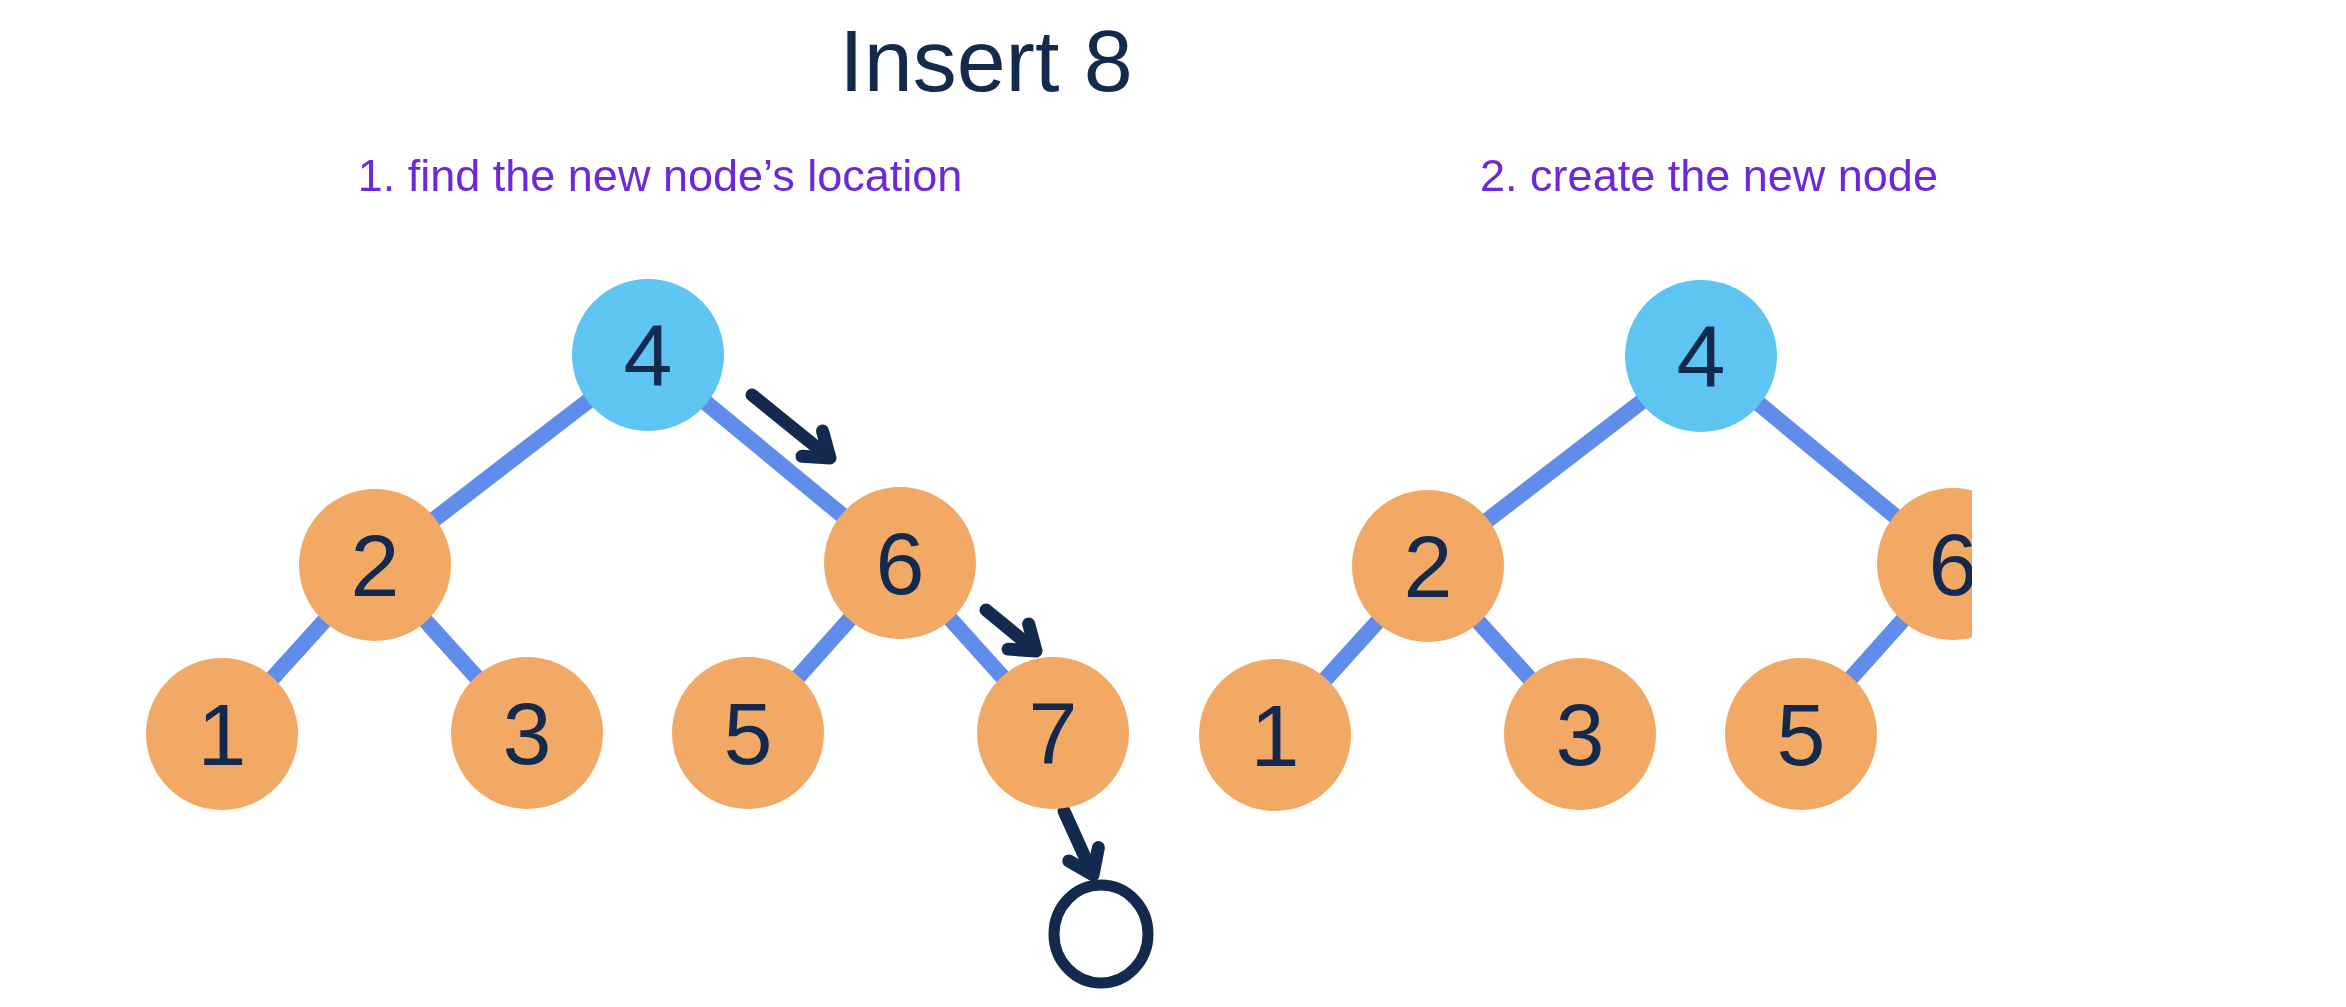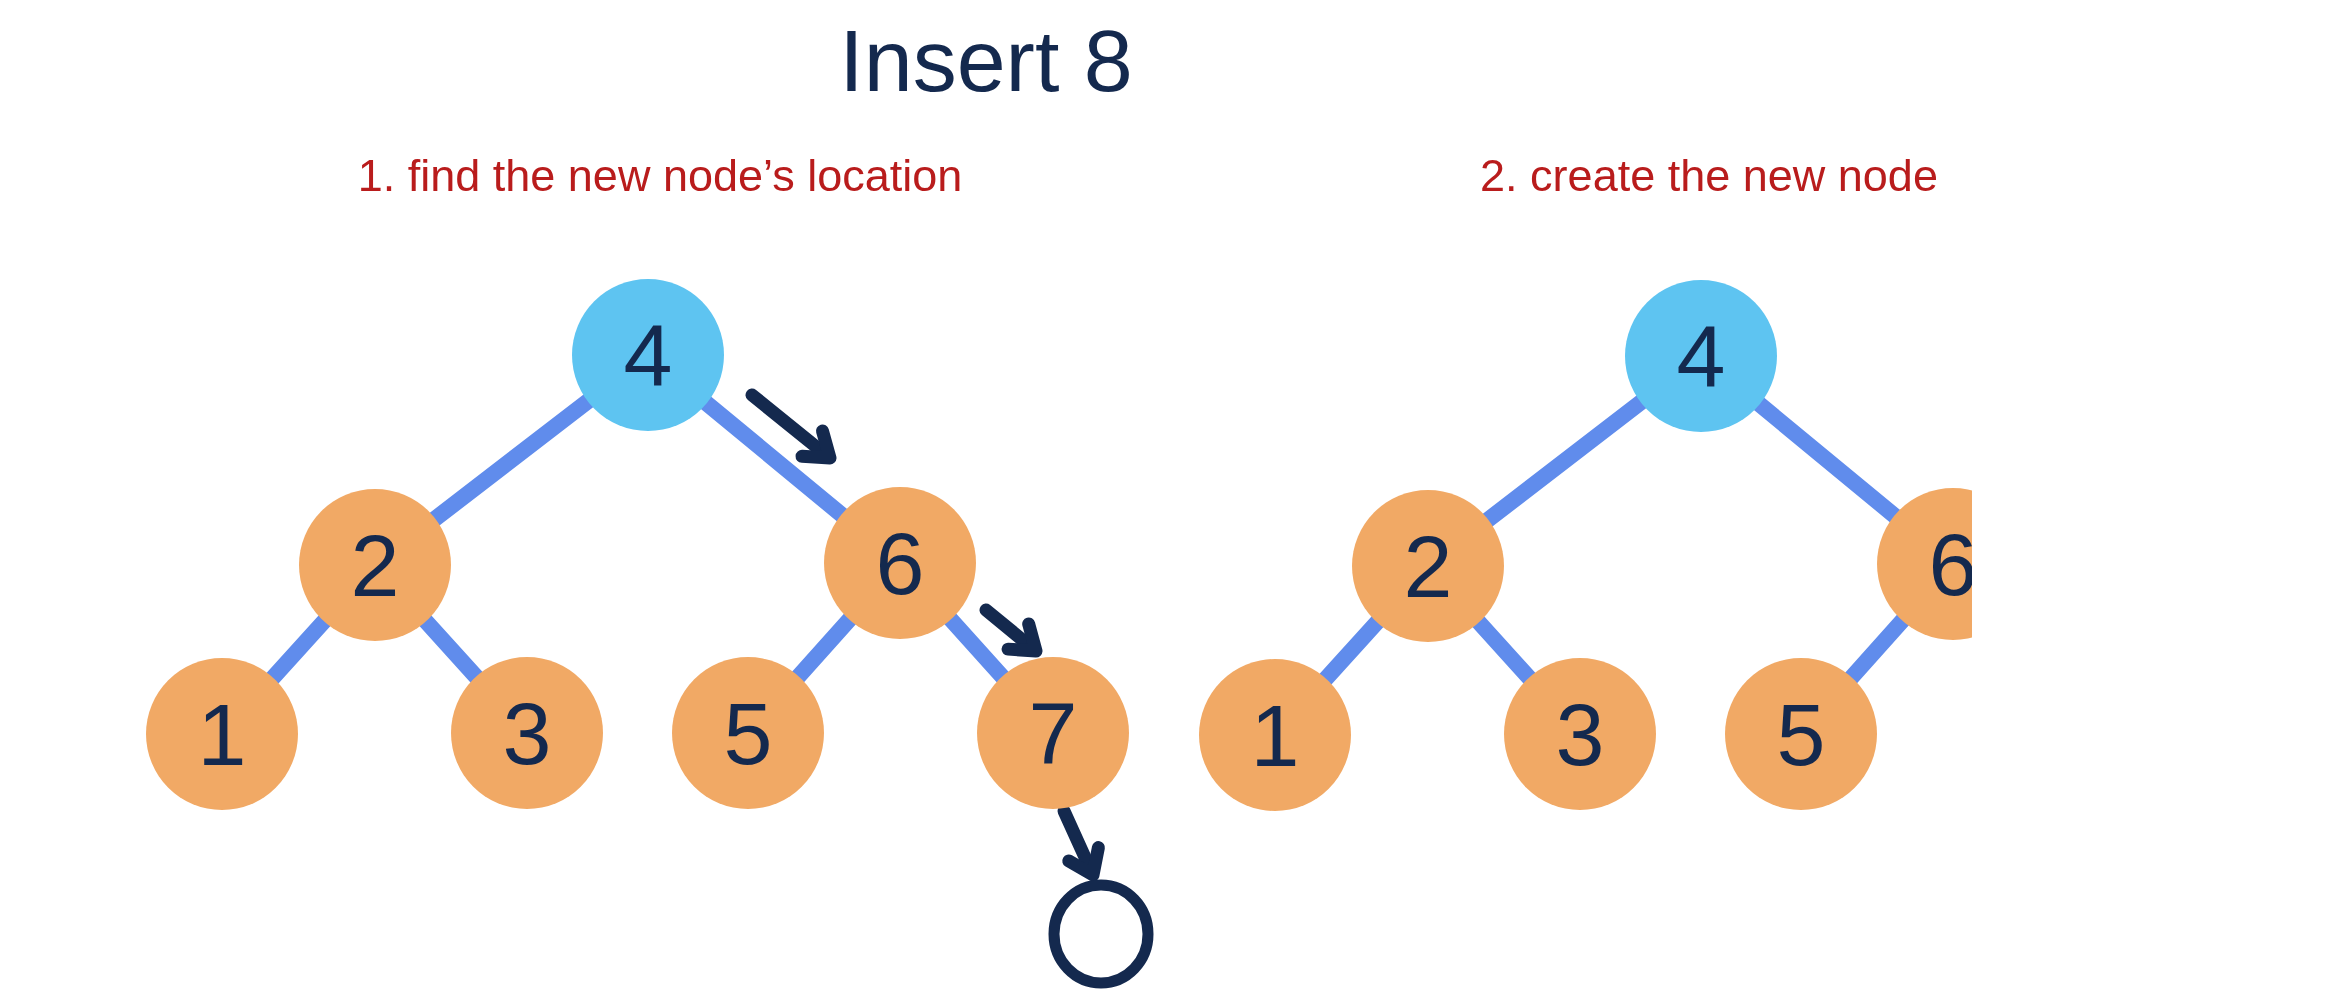--- a/index.html
+++ b/index.html
@@ -18,21 +18,21 @@
     font-size:88px;
     font-weight:400;
     color:#14294e;
     letter-spacing:0px;
   }
   .caption{
     position:absolute;
     top:150px;
     transform:translateX(-50%);
     font-size:45px;
-    color:#b91c1c;
+    color:#6d28d9;
     white-space:nowrap;
   }
   .caption-1{left:660px;}
   .caption-2{left:1709px;text-align:center;}
   .diagram-svg{
     position:absolute;
     top:0;left:0;
     width:2346px;height:1007px;
   }
 </style>

